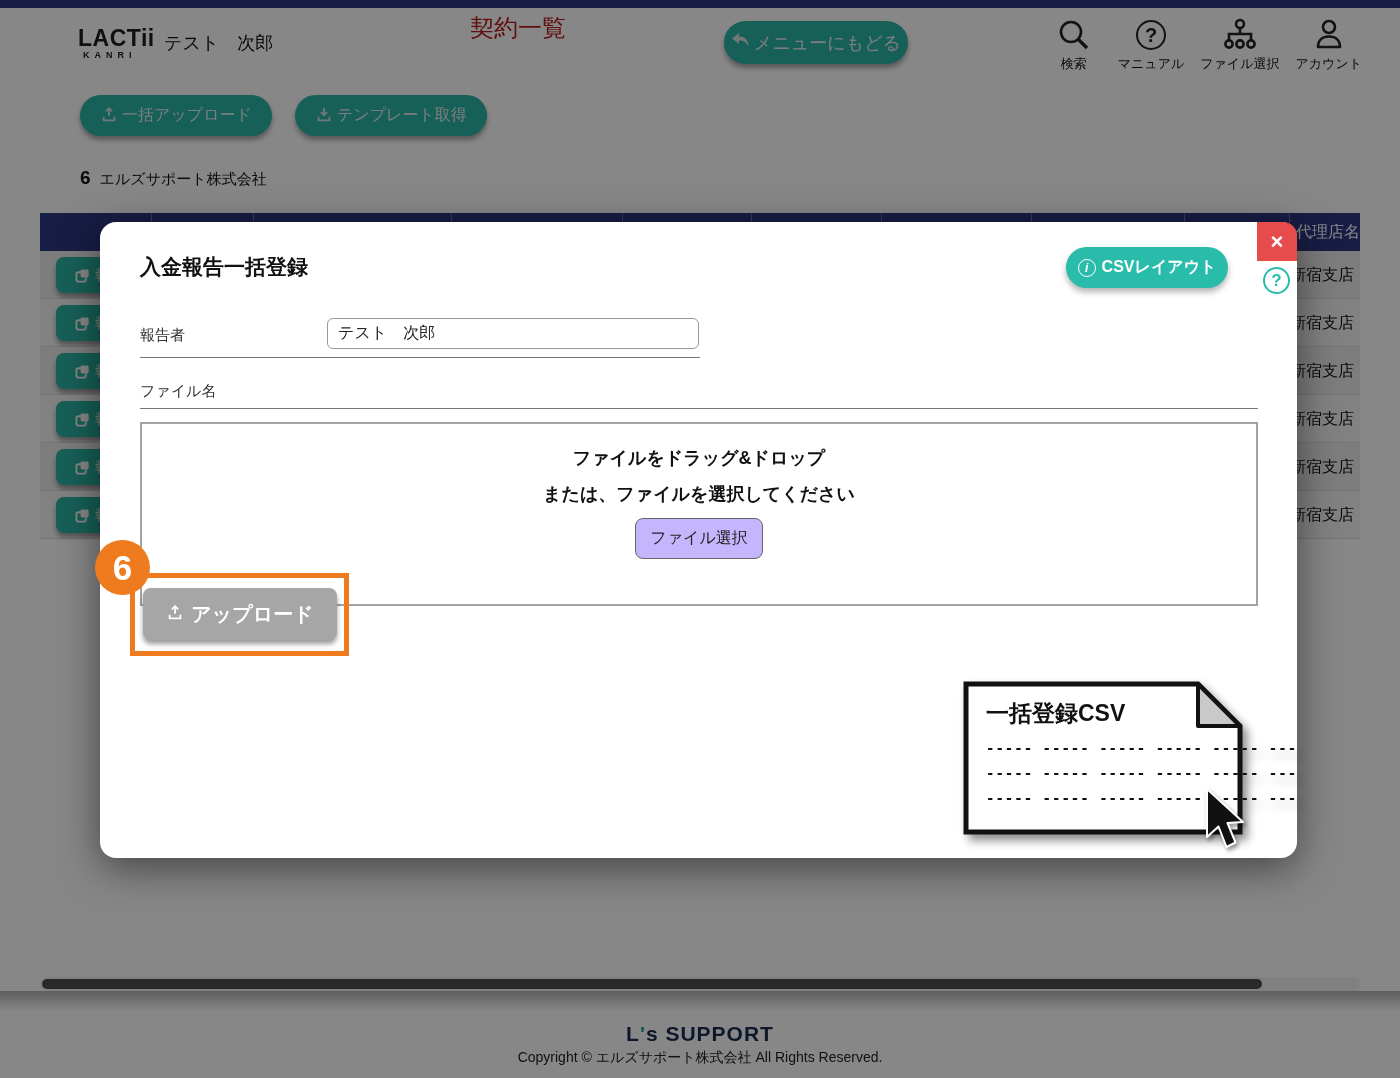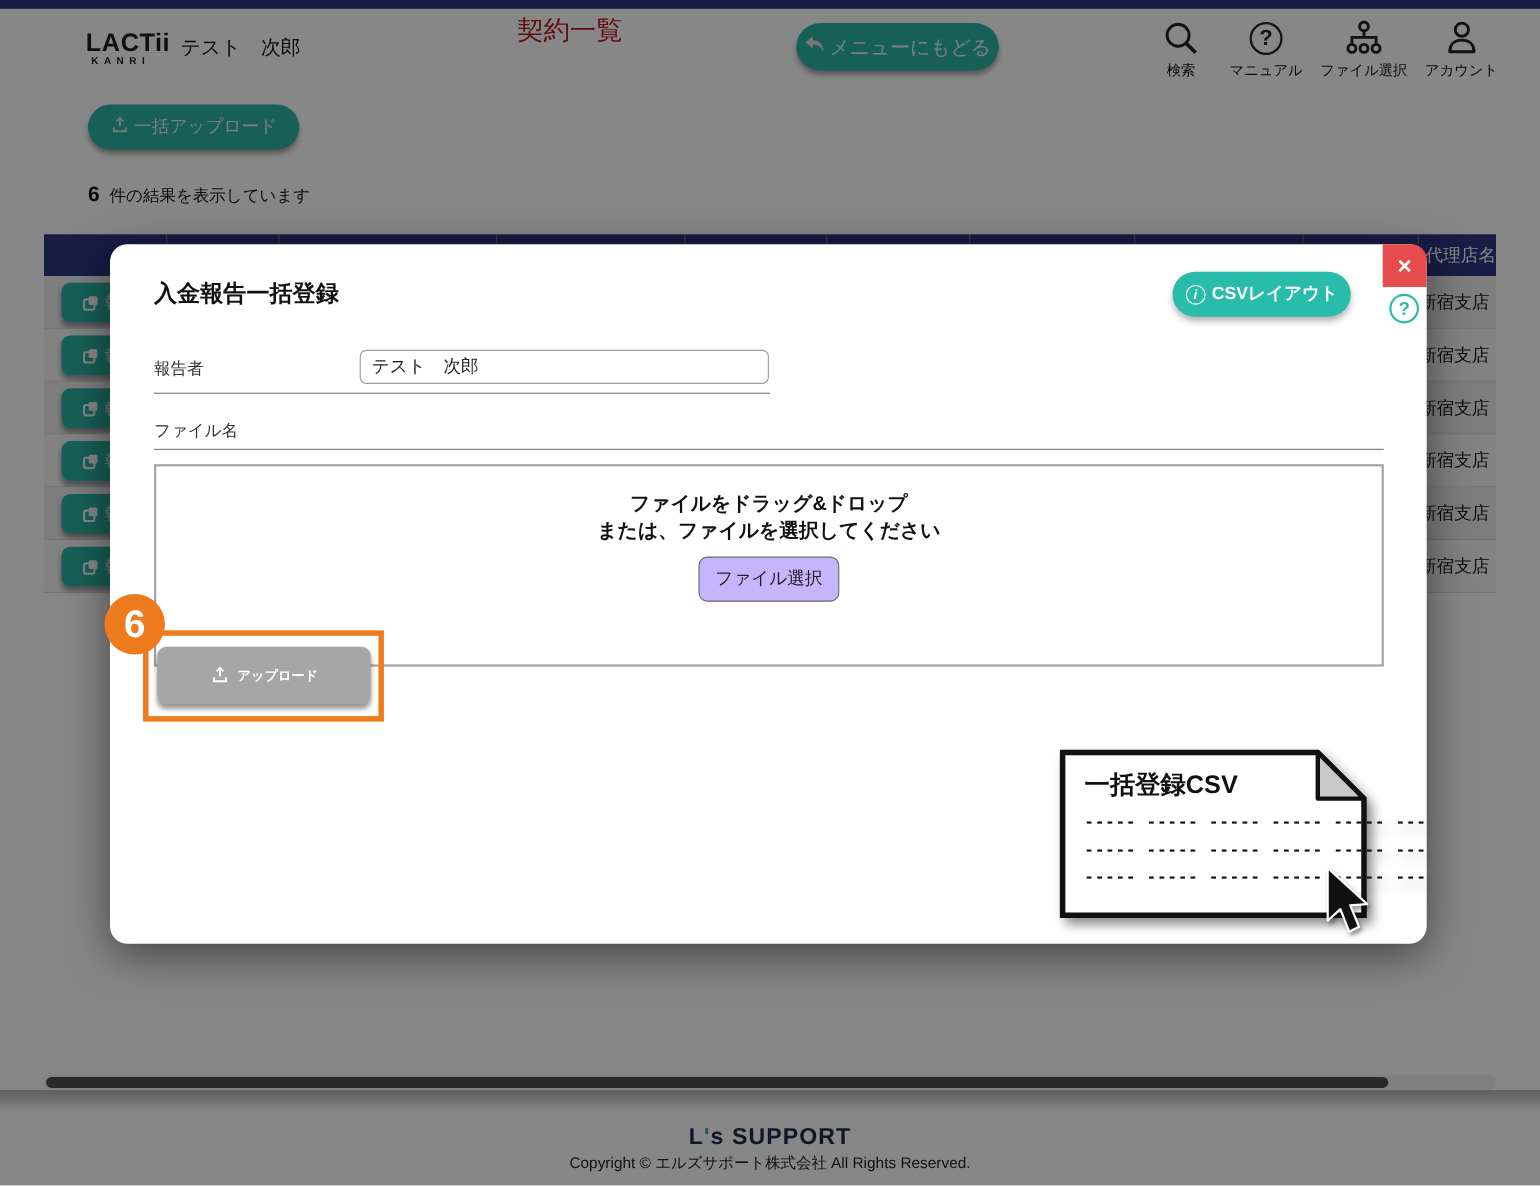--- a/index.html
+++ b/index.html
@@ -50,24 +50,24 @@
   .modal-help { position:absolute; left:1163px; top:45px; width:27px; height:27px; border:2px solid #2abcab; border-radius:50%; color:#2abcab; font-size:17px; font-weight:bold; display:flex; align-items:center; justify-content:center; cursor:pointer; background:#fff; }
   .modal-title { position:absolute; left:40px; top:31px; font-size:21px; font-weight:bold; color:#111; }
   .csv-layout-btn { position:absolute; left:966px; top:25px; width:162px; height:41px; background:#2abcab; color:#fff; border:none; border-radius:21px; font-size:16px; font-weight:bold; display:flex; align-items:center; justify-content:center; gap:6px; box-shadow:0 4px 6px rgba(0,0,0,.3); cursor:pointer; font-family:inherit; }
   .info-glyph { width:18px; height:18px; border:1.5px solid #fff; border-radius:50%; display:flex; align-items:center; justify-content:center; font-size:12px; font-weight:bold; font-style:italic; }
   .fld-label { position:absolute; font-size:15px; color:#333; }
   .reporter-input { position:absolute; left:227px; top:96px; width:372px; height:31px; border:1px solid #999; border-radius:6px; font-size:16px; padding:0 10px; color:#222; font-family:inherit; }
   .hr1 { position:absolute; left:40px; top:135px; width:560px; border-top:1px solid #777; }
   .hr2 { position:absolute; left:40px; top:186px; width:1118px; border-top:1px solid #777; }
   .dropzone { position:absolute; left:40px; top:200px; width:1118px; height:184px; border:2px solid #a3a3a3; text-align:center; }
   .dz-line1 { margin-top:22px; font-size:18px; font-weight:bold; color:#111; }
-  .dz-line2 { margin-top:0; font-size:18px; font-weight:bold; color:#111; }
+  .dz-line2 { margin-top:12px; font-size:18px; font-weight:bold; color:#111; }
   .file-select-btn { margin-top:12px; width:128px; height:41px; background:#c4b5fd; border:1px solid #666; border-radius:8px; font-size:16px; color:#222; cursor:pointer; font-family:inherit; }
   .hl-rect { position:absolute; left:30px; top:351px; width:219px; height:83px; border:5px solid #ee7c1e; }
-  .upload-btn { position:absolute; left:43px; top:366px; width:194px; height:52px; background:#a6a6a6; color:#fff; border:none; border-radius:8px; font-size:12px; font-weight:bold; display:flex; align-items:center; justify-content:center; gap:7px; box-shadow:0 4px 5px rgba(0,0,0,.4); cursor:pointer; font-family:inherit; }
+  .upload-btn { position:absolute; left:43px; top:366px; width:194px; height:52px; background:#a6a6a6; color:#fff; border:none; border-radius:8px; font-size:20px; font-weight:bold; display:flex; align-items:center; justify-content:center; gap:7px; box-shadow:0 4px 5px rgba(0,0,0,.4); cursor:pointer; font-family:inherit; }
   .step-badge { position:absolute; left:-5px; top:318px; width:55px; height:55px; border-radius:50%; background:#ee7c1e; color:#fff; font-size:35px; font-weight:bold; display:flex; align-items:center; justify-content:center; z-index:5; }
   .csv-doc { position:absolute; left:862px; top:458px; width:282px; height:156px; filter:drop-shadow(5px 6px 5px rgba(0,0,0,.45)); }
   .csv-doc-title { position:absolute; left:24px; top:18px; font-size:23px; font-weight:bold; color:#111; }
   .csv-doc-lines { position:absolute; left:24px; top:56px; font-family:"DejaVu Sans Mono","Liberation Mono",monospace; font-size:14px; font-weight:bold; color:#111; line-height:25px; letter-spacing:1px; white-space:pre; }
   .cursor-icon { position:absolute; left:1104px; top:565px; filter:drop-shadow(2px 3px 2px rgba(0,0,0,.4)); }
 </style>
 </head>
 <body>
 
 <div class="stage">
@@ -138,25 +138,35 @@
     <button class="btn-teal">
       <span>
         <svg width="18" height="18" viewBox="0 0 20 20">
             <path d="M4 13 V17 H16 V13" fill="none" stroke="#d7e2e1" stroke-width="2"></path>
             <line x1="10" y1="3.5" x2="10" y2="12" stroke="#d7e2e1" stroke-width="2"></line>
             <path d="M6.5 7 L10 3.5 L13.5 7" fill="none" stroke="#d7e2e1" stroke-width="2"></path>
           </svg>
       </span>
       <span>一括アップロード</span>
     </button>
+    <button class="btn-teal">
+      <span>
+        <svg width="18" height="18" viewBox="0 0 20 20">
+            <path d="M4 13 V17 H16 V13" fill="none" stroke="#d7e2e1" stroke-width="2"></path>
+            <line x1="10" y1="3" x2="10" y2="11.5" stroke="#d7e2e1" stroke-width="2"></line>
+            <path d="M6.5 8 L10 11.5 L13.5 8" fill="none" stroke="#d7e2e1" stroke-width="2"></path>
+          </svg>
+      </span>
+      <span>テンプレート取得</span>
+    </button>
   </div>
 
   <div class="results">
     <b>6</b>
-    <span>件の結果を表示しています</span>
+    <span>エルズサポート株式会社</span>
   </div>
 
   <div class="table">
     <div class="thead">
       <div class="th" style="width:112px"></div>
       <div class="th" style="width:102px"></div>
       <div class="th" style="width:198px"></div>
       <div class="th" style="width:171px"></div>
       <div class="th" style="width:129px"></div>
       <div class="th" style="width:130px"></div>

